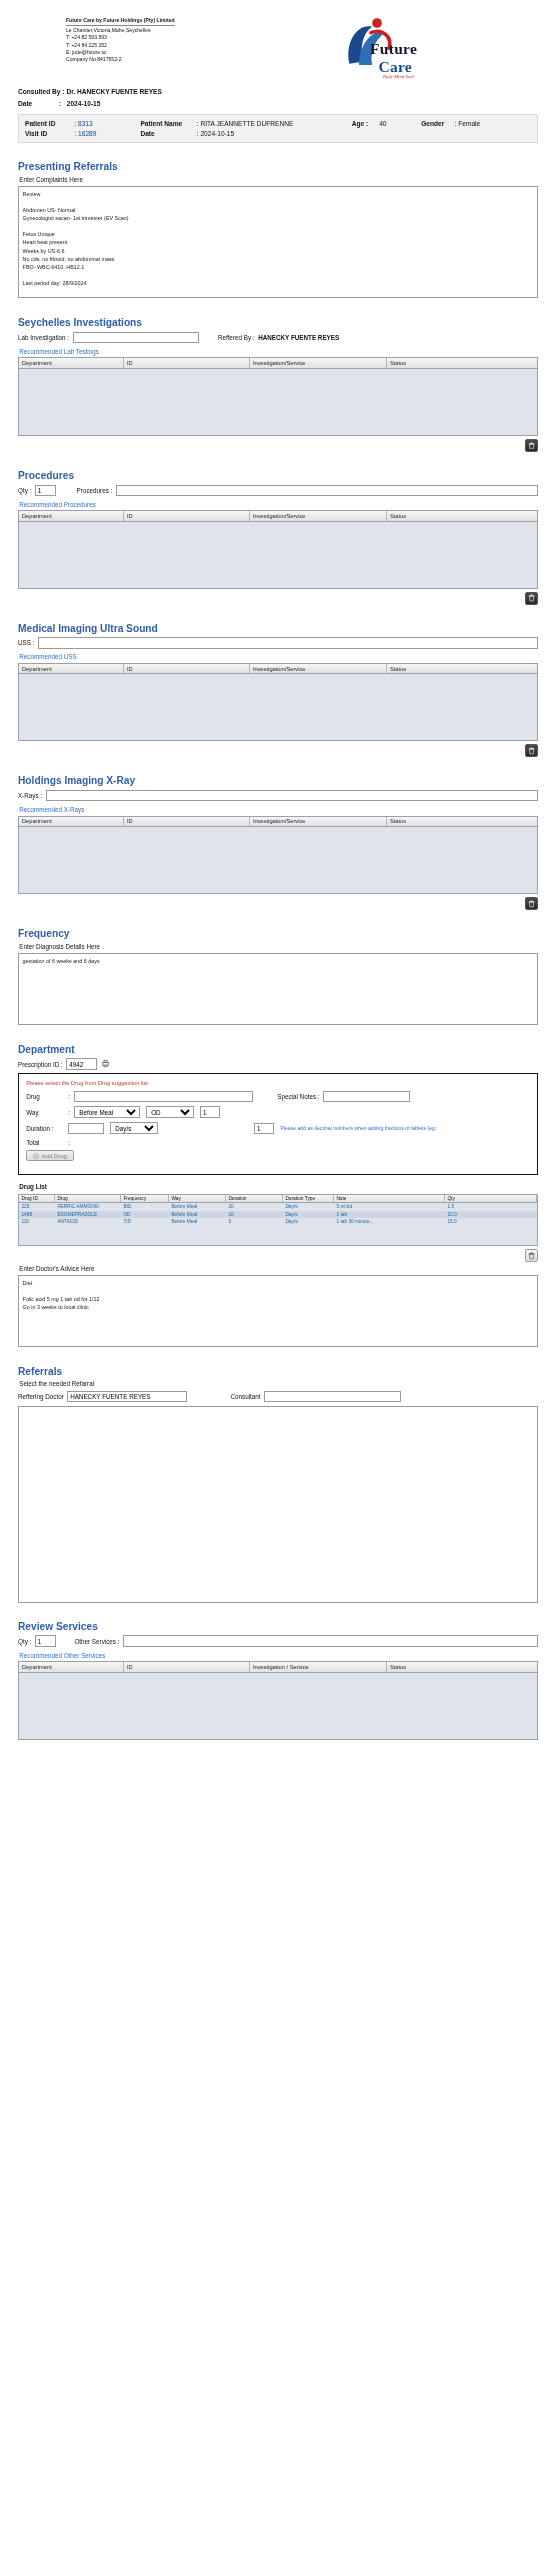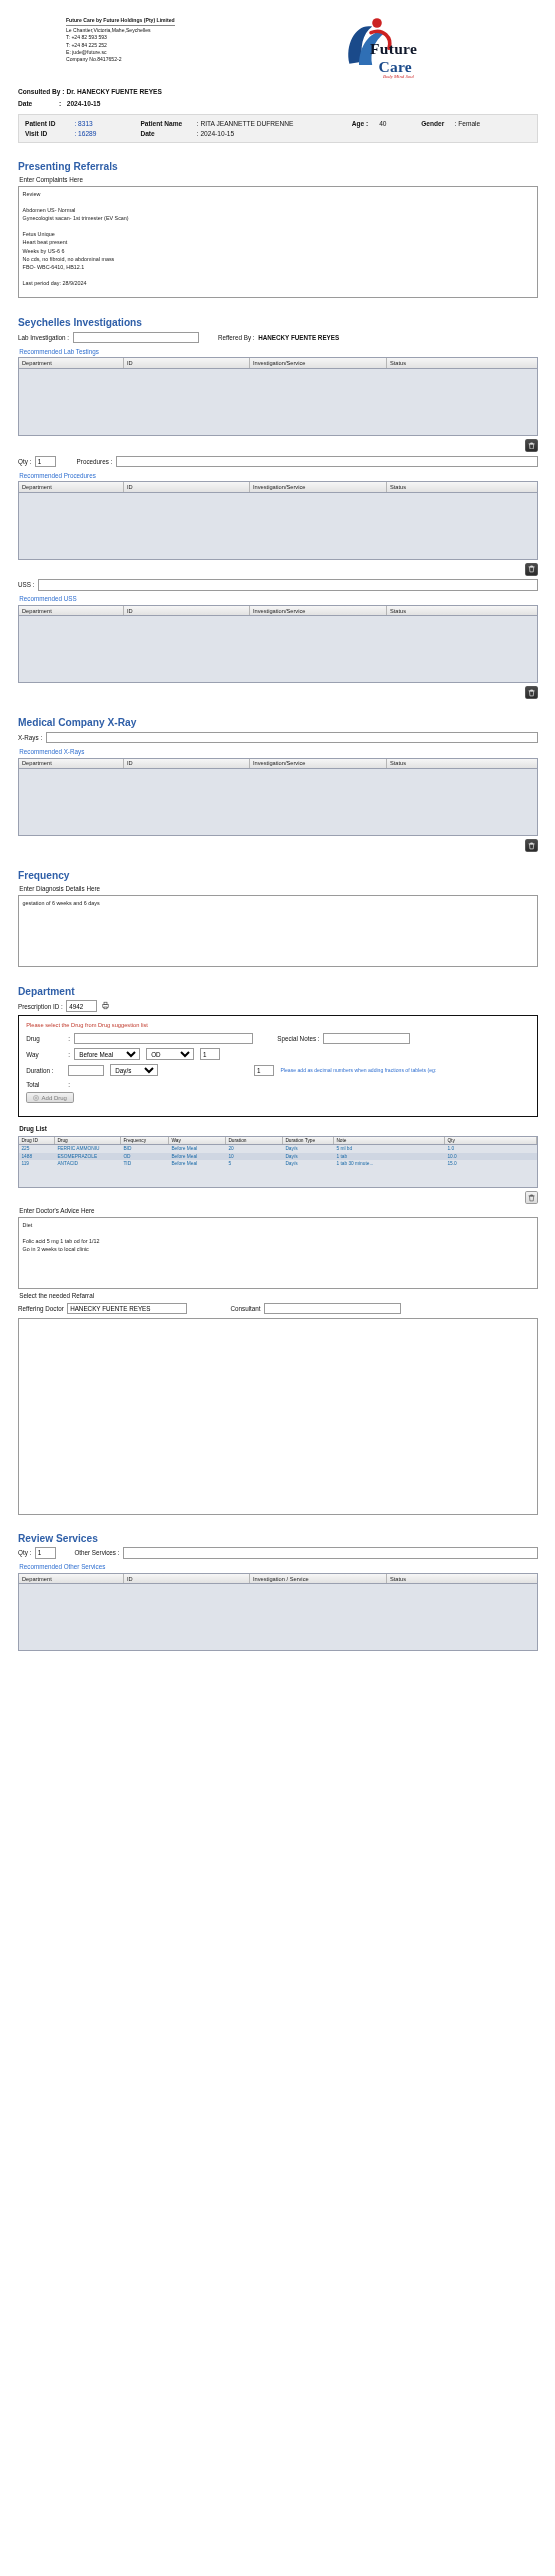--- a/index.html
+++ b/index.html
@@ -207,20 +207,21 @@
   </div>
   <div class="tool-row">
     <div class="icon-btn">
       <svg width="7.2" height="7.8" viewBox="0 0 12 13">
           <path d="M1 3h10M4.5 1.5h3v1.5h-3zM2.5 3.5h7l-.7 8h-5.6z" fill="none" stroke="#ffffff" stroke-width="1"></path>
         </svg>
     </div>
   </div>
 
   
+  <h2 class="sec">Procedures</h2>
   <div class="row">
     <span class="small-label">Qty :</span>
     <input type="text" style="width: 21.5px;" value="1">
     <span style="display:inline-block;width:13px"></span>
     <span class="small-label">Procedures :</span>
     <input type="text" style="flex: 1 1 0%;" value="">
   </div>
   <div class="blue-link">Recommended Procedures</div>
   <div class="grid">
     <div class="grid-head">
@@ -233,20 +234,21 @@
   </div>
   <div class="tool-row">
     <div class="icon-btn">
       <svg width="7.2" height="7.8" viewBox="0 0 12 13">
           <path d="M1 3h10M4.5 1.5h3v1.5h-3zM2.5 3.5h7l-.7 8h-5.6z" fill="none" stroke="#ffffff" stroke-width="1"></path>
         </svg>
     </div>
   </div>
 
   
+  <h2 class="sec">Medical Imaging Ultra Sound</h2>
   <div class="row">
     <span class="small-label">USS :</span>
     <input type="text" style="flex: 1 1 0%;" value="">
   </div>
   <div class="blue-link">Recommended USS</div>
   <div class="grid">
     <div class="grid-head">
       <div class="col-dep">Department</div>
       <div class="col-id">ID</div>
       <div class="col-inv">Investigation/Service</div>
@@ -256,21 +258,21 @@
   </div>
   <div class="tool-row">
     <div class="icon-btn">
       <svg width="7.2" height="7.8" viewBox="0 0 12 13">
           <path d="M1 3h10M4.5 1.5h3v1.5h-3zM2.5 3.5h7l-.7 8h-5.6z" fill="none" stroke="#ffffff" stroke-width="1"></path>
         </svg>
     </div>
   </div>
 
   
-  <h2 class="sec">Medical Company X-Ray</h2>
+  <h2 class="sec">Holdings Imaging X-Ray</h2>
   <div class="row">
     <span class="small-label">X-Rays :</span>
     <input type="text" style="flex: 1 1 0%;" value="">
   </div>
   <div class="blue-link">Recommended X-Rays</div>
   <div class="grid">
     <div class="grid-head">
       <div class="col-dep">Department</div>
       <div class="col-id">ID</div>
       <div class="col-inv">Investigation/Service</div>
@@ -408,20 +410,21 @@
   </div>
 
   
   <div class="sub">Enter Doctor's Advice Here</div>
   <textarea rows="8" style="">Diet
 
 Folic acid 5 mg 1 tab od for 1/12
 Go in 3 weeks to local clinic</textarea>
 
   
+  <h2 class="sec">Referrals</h2>
   <div class="sub">Select the needed Refarral</div>
   <div class="row">
     <span class="small-label">Reffering Doctor</span>
     <input type="text" style="width: 120px;" value="HANECKY FUENTE REYES">
     <span style="display:inline-block;width:36px"></span>
     <span class="small-label">Consultant</span>
     <input type="text" style="width: 137px;" value="">
   </div>
   <div style="border:0.6px solid #9a9a9a; height: 197px; background:#fff; margin-top:2.4px"></div>
 

